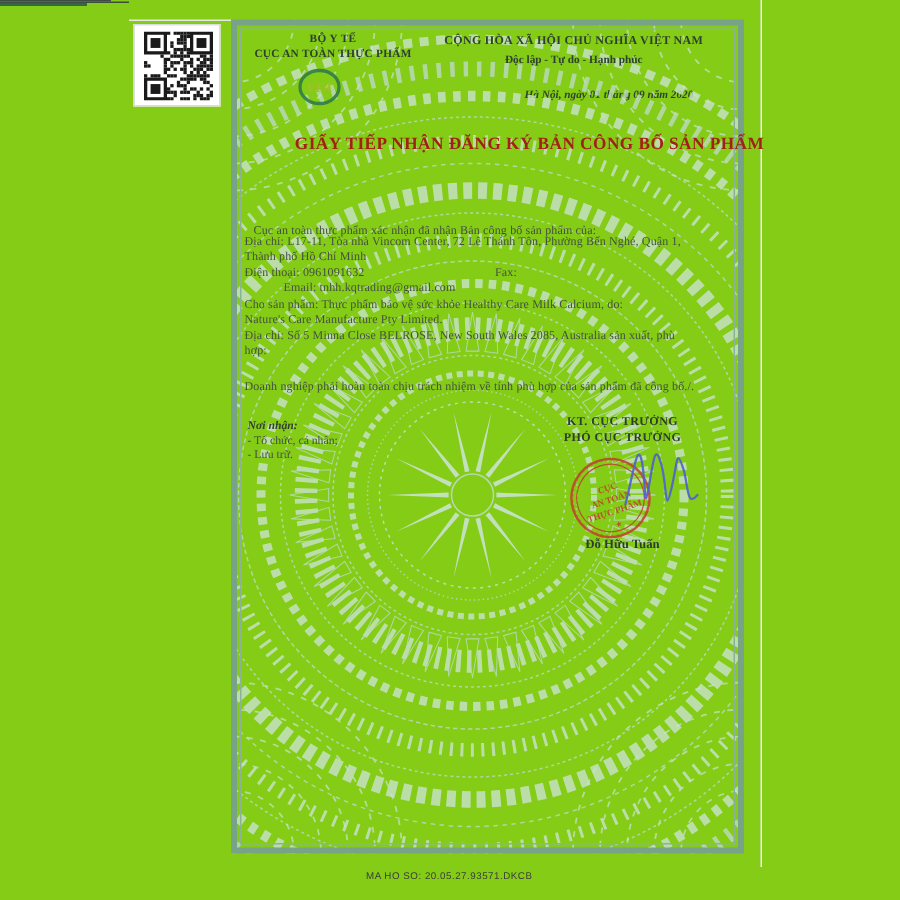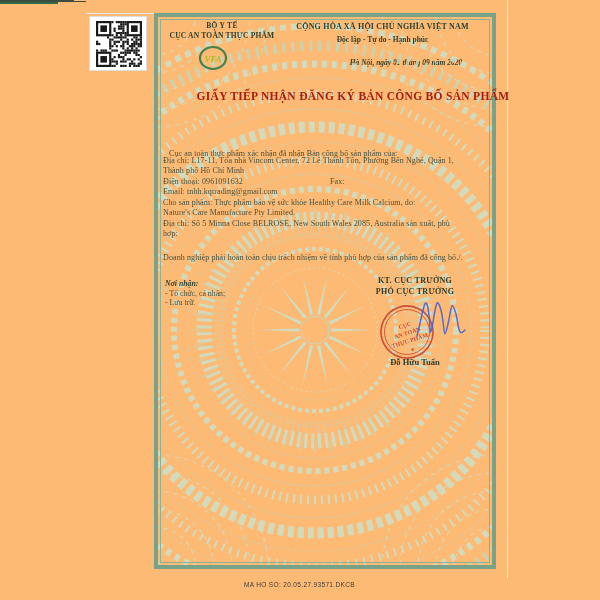--- a/index.html
+++ b/index.html
@@ -1,16 +1,16 @@
 <!DOCTYPE html>
 <html><head>
 <meta charset="utf-8">
 <style>
   html,body{margin:0;padding:0;background:#ffffff;}
-  .stage{position:relative;width:600px;height:600px;background:#fdba74;overflow:hidden;
+  .stage{position:relative;width:600px;height:600px;background:#84cc16;overflow:hidden;
          font-family:"Liberation Serif", serif;}
   .abs{position:absolute;white-space:nowrap;}
   
   .edge-r{position:absolute;left:507px;top:0;width:1px;height:578px;background:#f1f1f1;}
   .crease{position:absolute;left:86px;top:13px;width:68px;height:1px;background:#e7e7e7;}
   
   .frame{position:absolute;left:154px;top:13px;width:342px;height:556px;
          border:4px solid #79a388;box-sizing:border-box;background:transparent;z-index:2;pointer-events:none;}
   .frame::after{content:"";position:absolute;inset:2px;border:1px solid #8cb199;}
   .guilloche{position:absolute;left:154px;top:13px;z-index:1;}
@@ -331,21 +331,21 @@
   <div class="abs date" style="text-align:center;">Hà Nội, ngày 01 tháng 09 năm 2020</div>
 
   <div class="abs title">GIẤY TIẾP NHẬN ĐĂNG KÝ BẢN CÔNG BỐ SẢN PHẨM</div>
   <div class="num-rule"></div>
 
   <div class="abs bl indent" style="top:134px;">Cục an toàn thực phẩm xác nhận đã nhận Bản công bố sản phẩm của:</div>
   <div class="abs bl" style="top:156px;">Địa chỉ: L17-11, Tòa nhà Vincom Center, 72 Lê Thánh Tôn, Phường Bến Nghé, Quận 1,</div>
   <div class="abs bl" style="top:166px;">Thành phố Hồ Chí Minh</div>
   <div class="abs bl" style="top:177px;">Điện thoại: 0961091632</div>
   <div class="abs bl" style="top:177px;left:330px;">Fax:</div>
-  <div class="abs bl" style="top:187px;">Email: tnhh.kqtrading@gmail.com</div>
+  <div class="abs bl" style="top:187px;margin-left:26px;">Email: tnhh.kqtrading@gmail.com</div>
   <div class="abs bl" style="top:198px;">Cho sản phẩm: Thực phẩm bảo vệ sức khỏe Healthy Care Milk Calcium, do:</div>
   <div class="abs bl" style="top:208px;">Nature's Care Manufacture Pty Limited.</div>
   <div class="abs bl" style="top:219px;">Địa chỉ: Số 5 Minna Close BELROSE, New South Wales 2085, Australia sản xuất, phù</div>
   <div class="abs bl" style="top:229px;">hợp:</div>
   <div class="abs bl" style="top:253px;">Doanh nghiệp phải hoàn toàn chịu trách nhiệm về tính phù hợp của sản phẩm đã công bố./.</div>
 
   <div class="abs noinhan">Nơi nhận:</div>
   <div class="abs recip" style="top:289px;">- Tổ chức, cá nhân;</div>
   <div class="abs recip" style="top:298px;">- Lưu trữ.</div>
 

